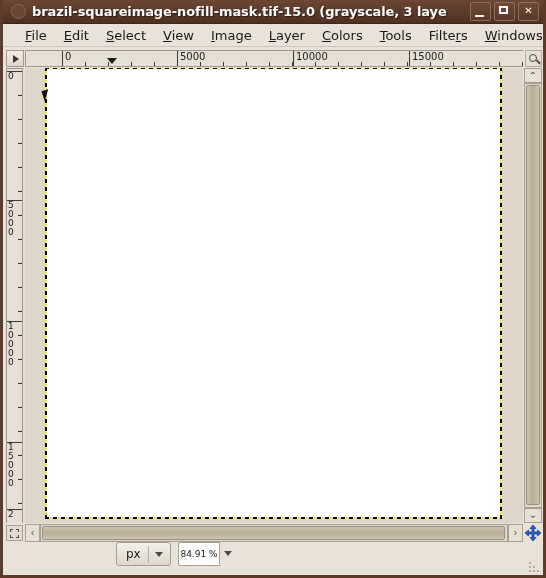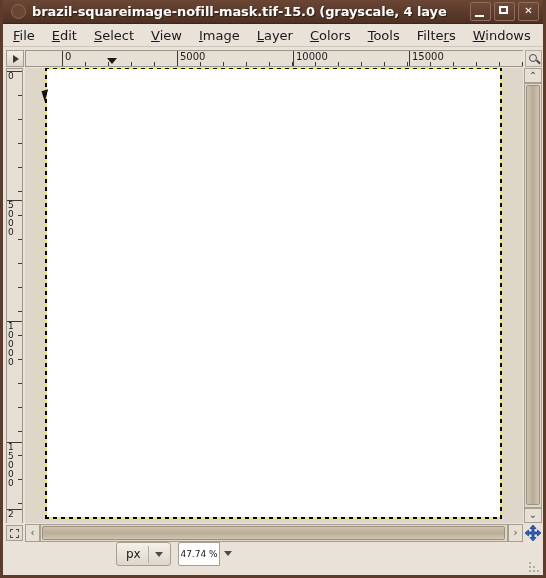--- a/index.html
+++ b/index.html
@@ -88,21 +88,21 @@
     border: 2px solid #ffffff;
     box-sizing: border-box;
   }
 
   
   #menubar {
     height: 23px;
     background: #e8e2d8;
     display: flex;
     align-items: center;
-    padding-left: 10px;
+    padding-left: 22px;
     box-sizing: border-box;
     border-bottom: 1px solid #cdc6ba;
   }
   .menu-item {
     font-size: 13px;
     color: #1a1a1a;
     margin-right: 17px;
     white-space: nowrap;
     cursor: default;
   }
@@ -437,21 +437,21 @@
     background: #b3aa9b;
   }
 </style>
 </head>
 <body>
 
 <div id="window">
 
   <div id="titlebar">
     <div id="title-icon"></div>
-    <div id="title-text">brazil-squareimage-nofill-mask.tif-15.0 (grayscale, 4 laye</div>
+    <div id="title-text">brazil-squareimage-nofill-mask.tif-15.0 (grayscale, 3 laye</div>
     <div class="winbtn">
       <div class="min-glyph"></div>
     </div>
     <div class="winbtn">
       <div class="max-glyph"></div>
     </div>
     <div class="winbtn">
       <span>✕</span>
     </div>
   </div>
@@ -587,21 +587,21 @@
 
   </div>
 
   <div id="statusbar">
     <div id="unit-combo">
       <span class="unit-label">px</span>
       <span class="divider"></span>
       <span class="chev"></span>
     </div>
     <div id="zoom-combo">
-      <div id="zoom-entry">47.74 %</div>
+      <div id="zoom-entry">84.91 %</div>
       <span class="chev"></span>
     </div>
   </div>
 
   <div id="grip">
       <i style="right: 0px; bottom: 0px;"></i>
       <i style="right: 4px; bottom: 0px;"></i>
       <i style="right: 4px; bottom: 4px;"></i>
       <i style="right: 8px; bottom: 0px;"></i>
       <i style="right: 8px; bottom: 4px;"></i>

